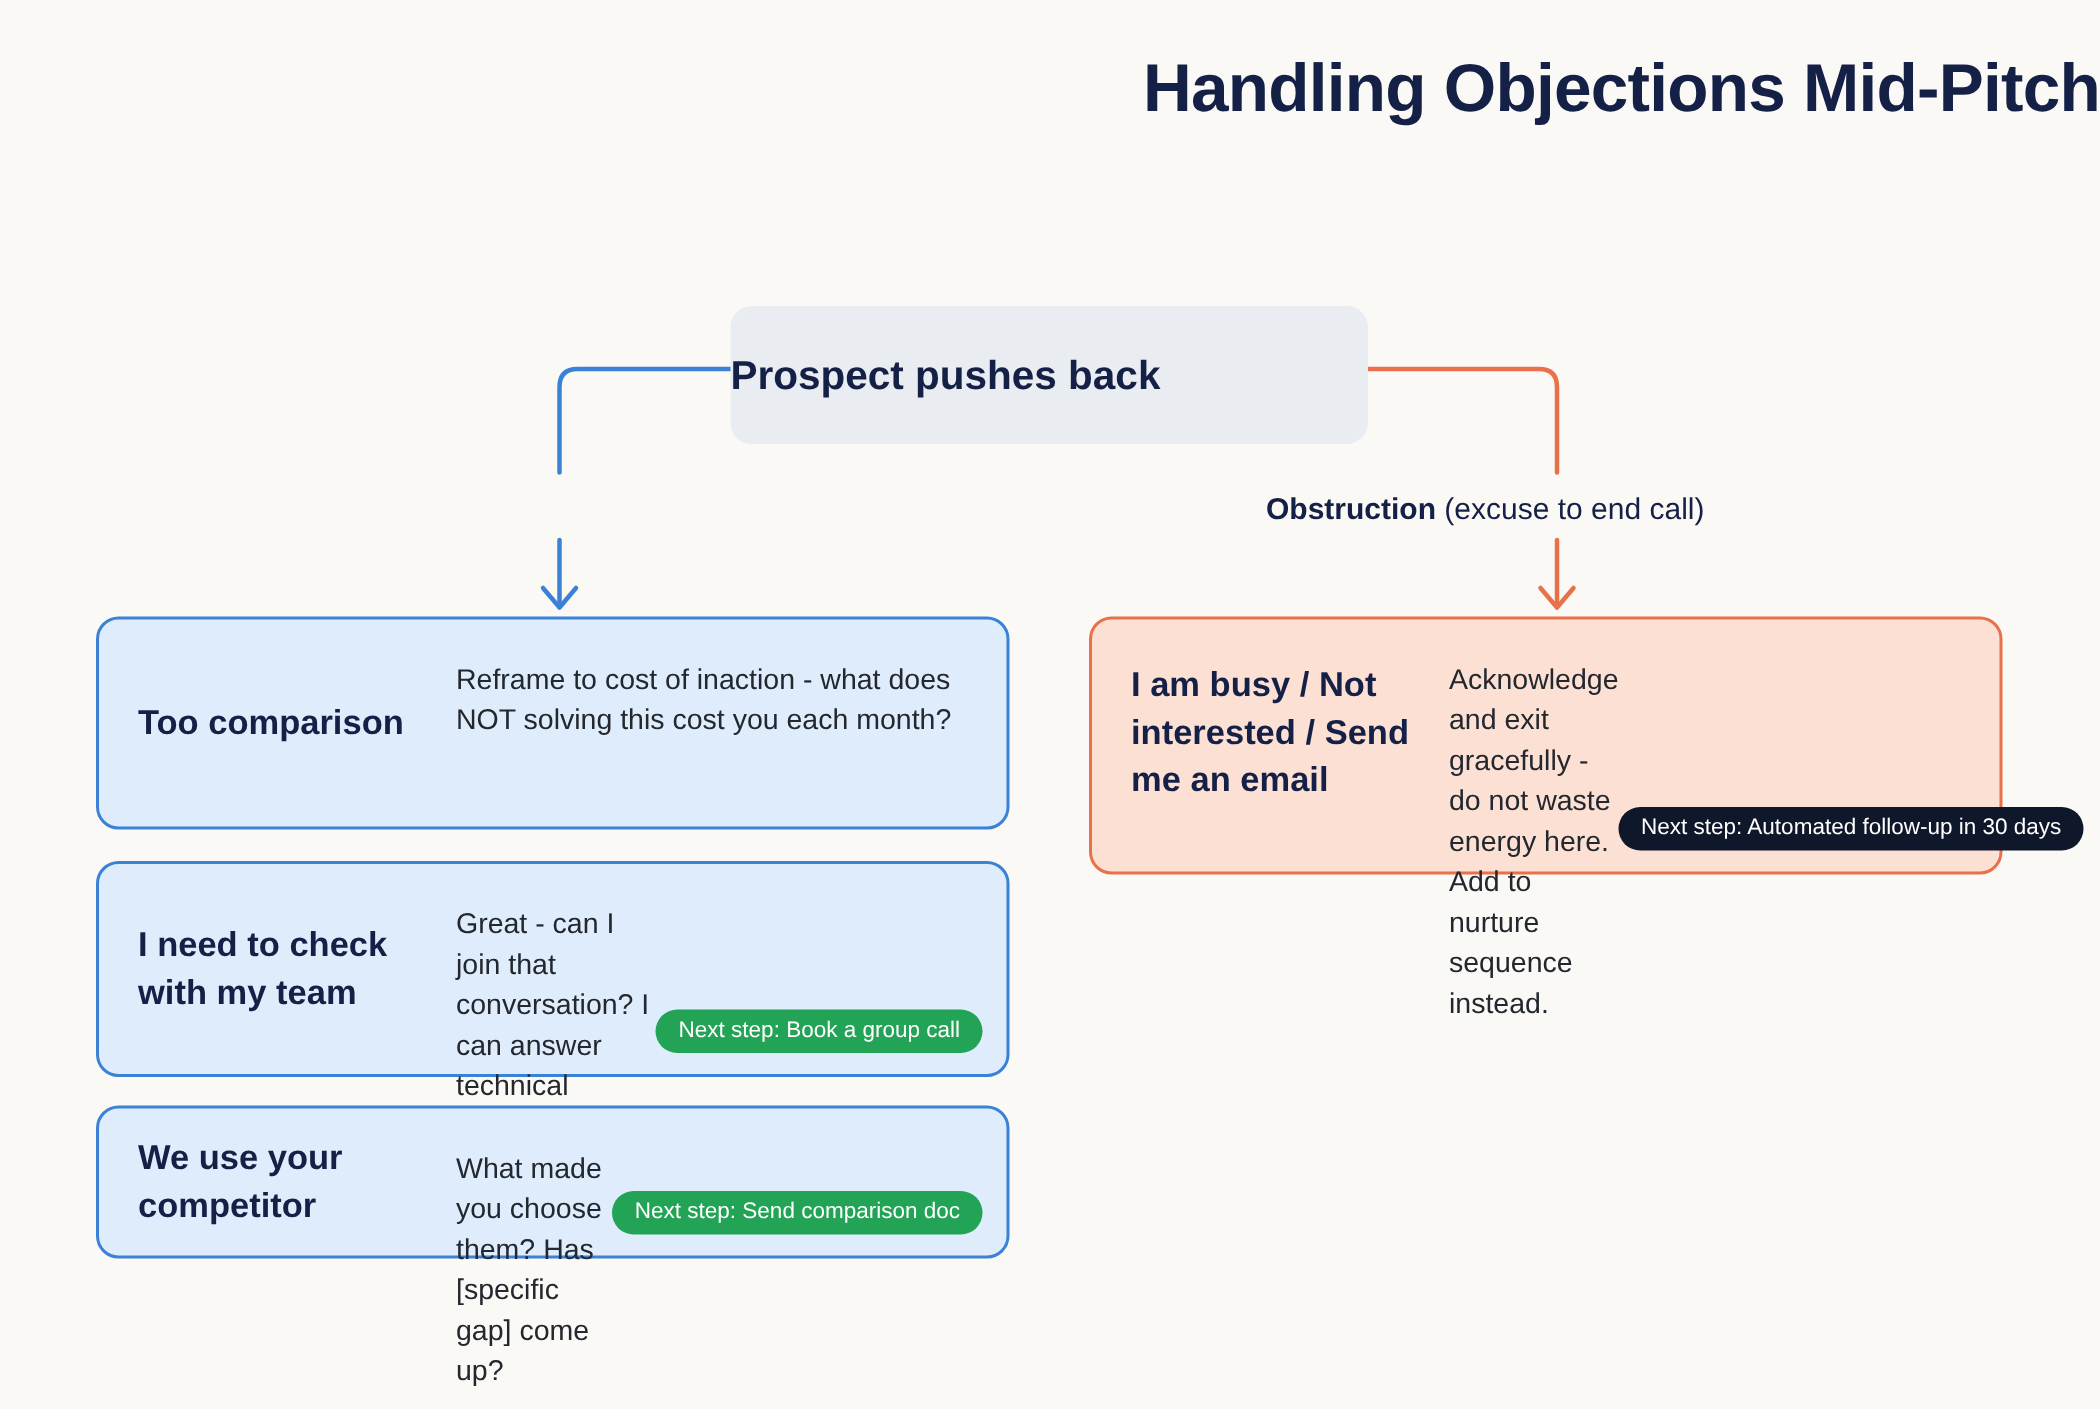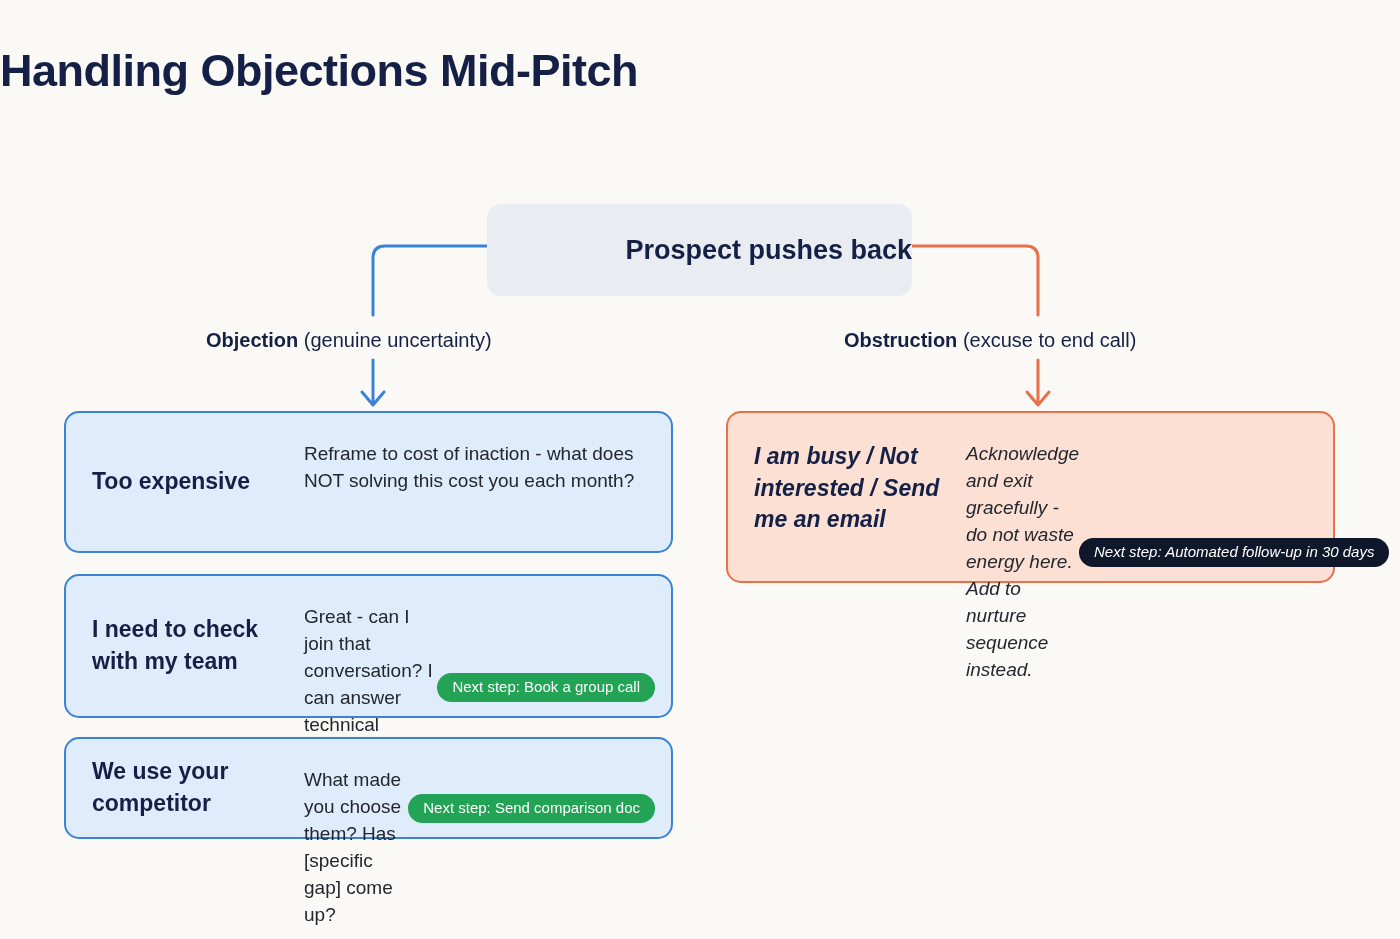--- a/index.html
+++ b/index.html
@@ -7,21 +7,21 @@
   body {
     width: 1400px;
     height: 939px;
     background: #faf9f5;
     font-family: "Liberation Sans", sans-serif;
     position: relative;
     overflow: hidden;
   }
 
   
-  .header { text-align: left; padding-top: 46px; }
+  .header { text-align: right; padding-top: 34px; }
 
   .page-title {
     font-size: 45px;
     font-weight: bold;
     color: #152046;
     letter-spacing: -0.5px;
     line-height: 1.12;
   }
 
   .page-subtitle {
@@ -45,21 +45,21 @@
   .root-node {
     position: absolute;
     left: 487px;
     top: 204px;
     width: 425px;
     height: 92px;
     background: #e9edf2;
     border-radius: 14px;
     display: flex;
     align-items: center;
-    justify-content: flex-end;
+    justify-content: flex-start;
   }
 
   .root-node-label {
     font-size: 27px;
     font-weight: bold;
     color: #152046;
   }
 
   
   .branch-label {
@@ -141,21 +141,21 @@
     line-height: 1.1;
   }
 
   .badge.green { background: #22a355; }
   .badge.gray  { background: #0f172a; }
 
   
   #card-too-expensive   { top: 411px; height: 142px; }
   #card-check-team      { top: 574px; height: 144px; }
   #card-competitor      { top: 737px; height: 102px; }
-  #card-busy            { top: 411px; height: 172px; font-style: italic; }
+  #card-busy            { top: 411px; height: 172px; }
 </style>
 </head>
 <body>
 
 <div class="header">
   <div class="page-title">Handling Objections Mid-Pitch</div>
 </div>
 
 <div class="diagram">
 
@@ -167,30 +167,27 @@
 
     <path d="M 912 246 L 1026 246 Q 1038 246 1038 258 L 1038 315" stroke="#e8714a" stroke-width="3" fill="none" stroke-linecap="round"></path>
     <path d="M 1038 360 L 1038 404" stroke="#e8714a" stroke-width="3" fill="none" stroke-linecap="round"></path>
     <polyline points="1027,392 1038,405 1049,392" stroke="#e8714a" stroke-width="3" fill="none" stroke-linecap="round" stroke-linejoin="round"></polyline>
   </svg>
 
   <div class="root-node">
     <span class="root-node-label">Prospect pushes back</span>
   </div>
 
-  <div class="branch-label left">
-    <span class="strong">Objection</span><span>&nbsp;</span><span class="paren">(genuine uncertainty)</span>
-  </div>
 
   <div class="branch-label right">
     <span class="strong">Obstruction</span><span>&nbsp;</span><span class="paren">(excuse to end call)</span>
   </div>
 
   <div class="card blue" id="card-too-expensive">
-    <div class="card-label">Too expensive</div>
+    <div class="card-label">Too comparison</div>
     <div class="card-body">
       <div class="card-desc">Reframe to cost of inaction - what does NOT solving this cost you each month?</div>
     </div>
   </div>
 
   <div class="card blue" id="card-check-team">
     <div class="card-label">I need to check with my team</div>
     <div class="card-body">
       <div class="card-desc">Great - can I join that conversation? I can answer technical questions on the spot</div>
       <div class="badge-row">

